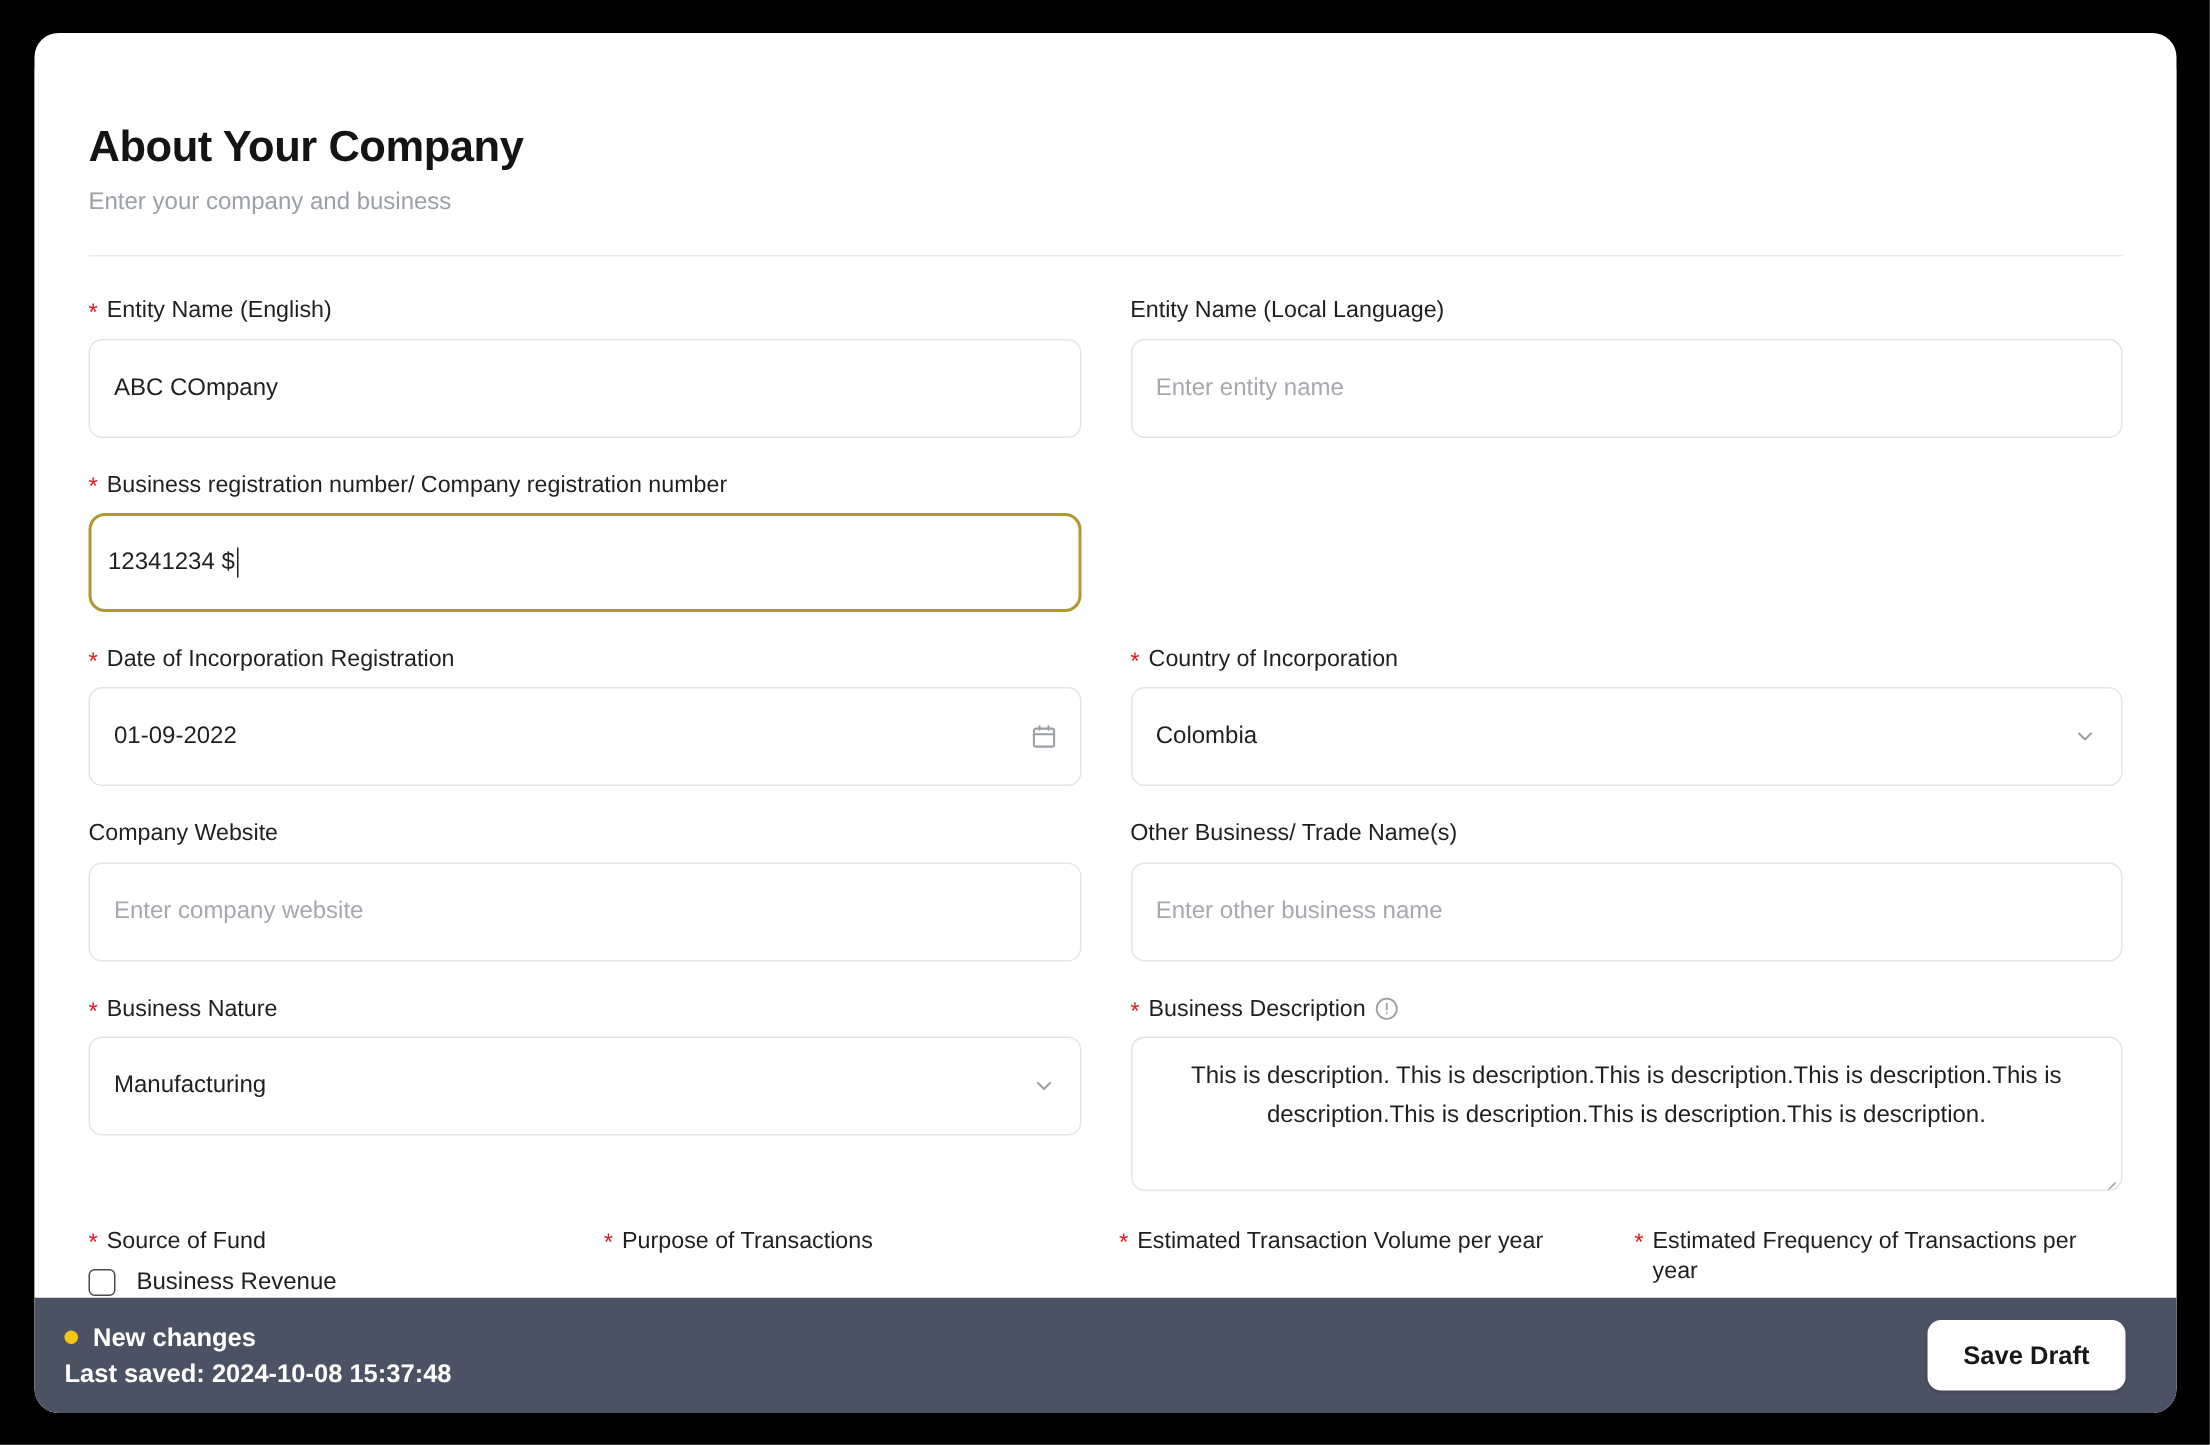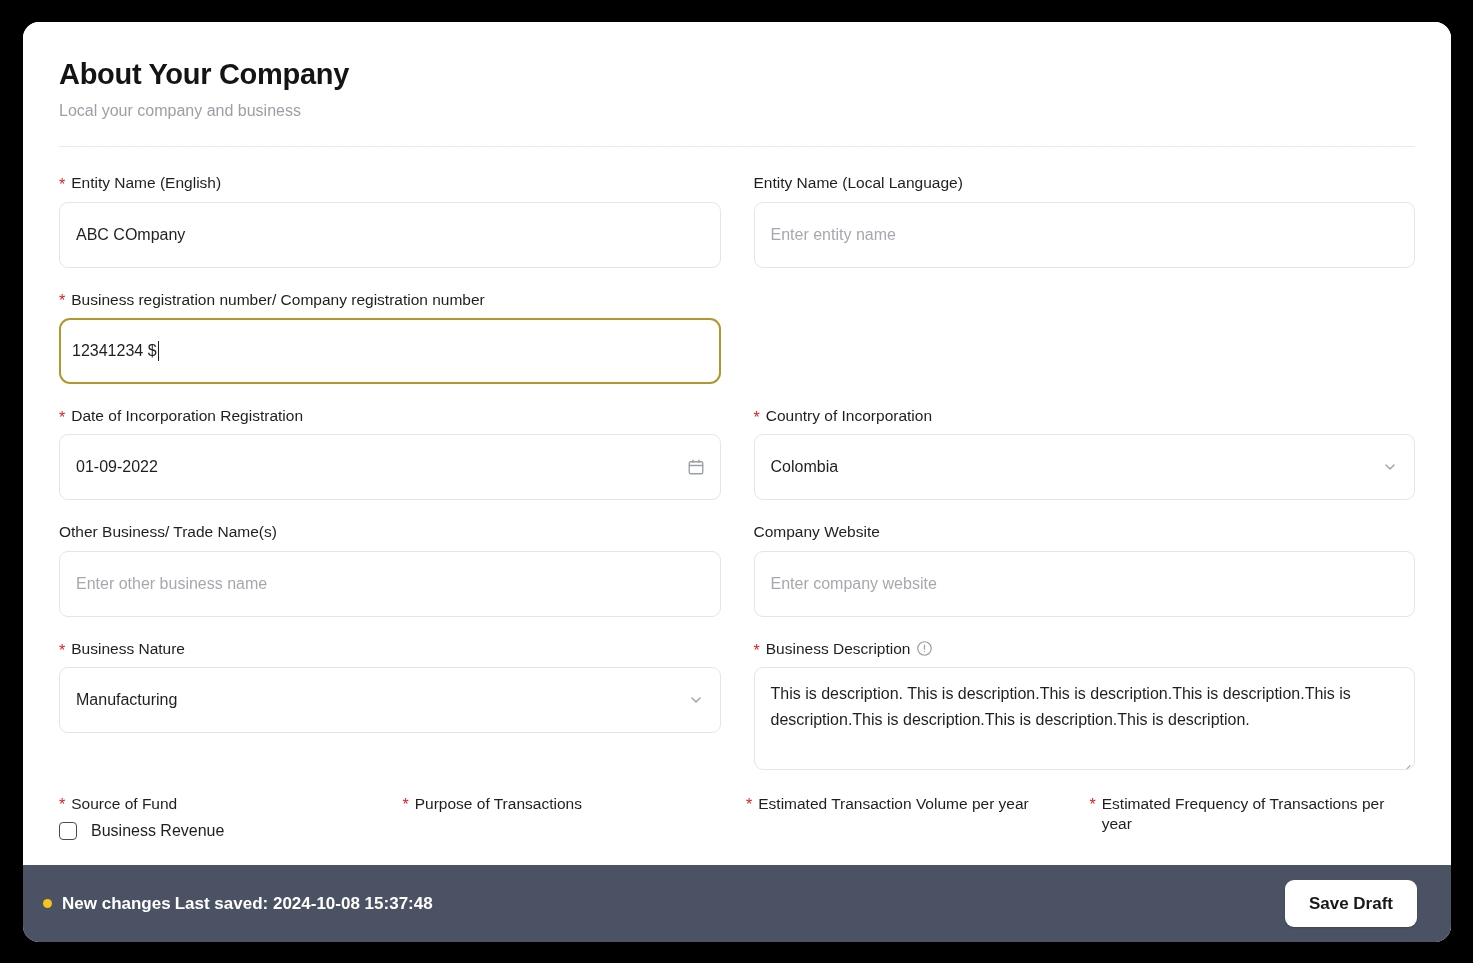--- a/index.html
+++ b/index.html
@@ -36,20 +36,21 @@
     box-shadow: 0 0 0 1px rgba(0,0,0,0.06);
   }
 
   
   .form-scroll {
     position: relative;
     flex: 1 1 auto;
     overflow: hidden;
     padding: 36px 36px 0 36px;
     background: #ffffff;
+    margin-top: 24px;
   }
 
   .page-title {
     font-size: 29px;
     font-weight: bold;
     color: #141414;
     letter-spacing: -0.3px;
     line-height: 1.15;
   }
   .page-subtitle {
@@ -153,20 +154,21 @@
     width: 100%;
     height: 103px;
     border: 1px solid #e4e5e7;
     border-radius: 9px;
     background: #ffffff;
     padding: 13px 16px;
     font-size: 16px;
     color: #1f1f1f;
     line-height: 1.62;
     overflow: hidden;
+    text-align: center;
   }
   .resize-grip {
     position: absolute;
     right: 3px;
     bottom: 3px;
     width: 11px;
     height: 11px;
     color: #9aa0a6;
   }
 
@@ -198,21 +200,21 @@
   
   .footer-bar {
     flex: 0 0 auto;
     height: 77px;
     background: #4b5263;
     display: flex;
     align-items: center;
     justify-content: space-between;
     padding: 0 34px 0 20px;
   }
-  .footer-left { display: flex; flex-direction: row; gap: 4px; }
+  .footer-left { display: flex; flex-direction: column; gap: 4px; }
   .status-line {
     display: flex;
     align-items: center;
     gap: 10px;
     font-size: 17px;
     font-weight: bold;
     color: #ffffff;
   }
   .status-dot {
     width: 9px;
@@ -242,21 +244,21 @@
 </style>
 </head>
 <body>
 
 <div class="screen">
   <div class="window">
 
     <div class="form-scroll">
 
       <h1 class="page-title">About Your Company</h1>
-      <div class="page-subtitle">Local your company and business</div>
+      <div class="page-subtitle">Enter your company and business</div>
       <div class="divider"></div>
 
       <div class="form-grid">
 
         <div class="field">
           <div class="label">
             <span class="req">*</span>
             <span>Entity Name (English)</span>
           </div>
           <div class="control">
@@ -317,33 +319,33 @@
             <span class="trail-icon">
               <svg width="16" height="16" viewBox="0 0 24 24" fill="none" stroke="currentColor" stroke-width="2" stroke-linecap="round" stroke-linejoin="round">
                 <polyline points="6 9 12 15 18 9"></polyline>
               </svg>
             </span>
           </div>
         </div>
 
         <div class="field">
           <div class="label">
+            <span>Company Website</span>
+          </div>
+          <div class="control">
+            <span class="placeholder">Enter company website</span>
+          </div>
+        </div>
+
+        <div class="field">
+          <div class="label">
             <span>Other Business/ Trade Name(s)</span>
           </div>
           <div class="control">
             <span class="placeholder">Enter other business name</span>
-          </div>
-        </div>
-
-        <div class="field">
-          <div class="label">
-            <span>Company Website</span>
-          </div>
-          <div class="control">
-            <span class="placeholder">Enter company website</span>
           </div>
         </div>
 
         <div class="field">
           <div class="label">
             <span class="req">*</span>
             <span>Business Nature</span>
           </div>
           <div class="control">
             <span class="value">Manufacturing</span>

